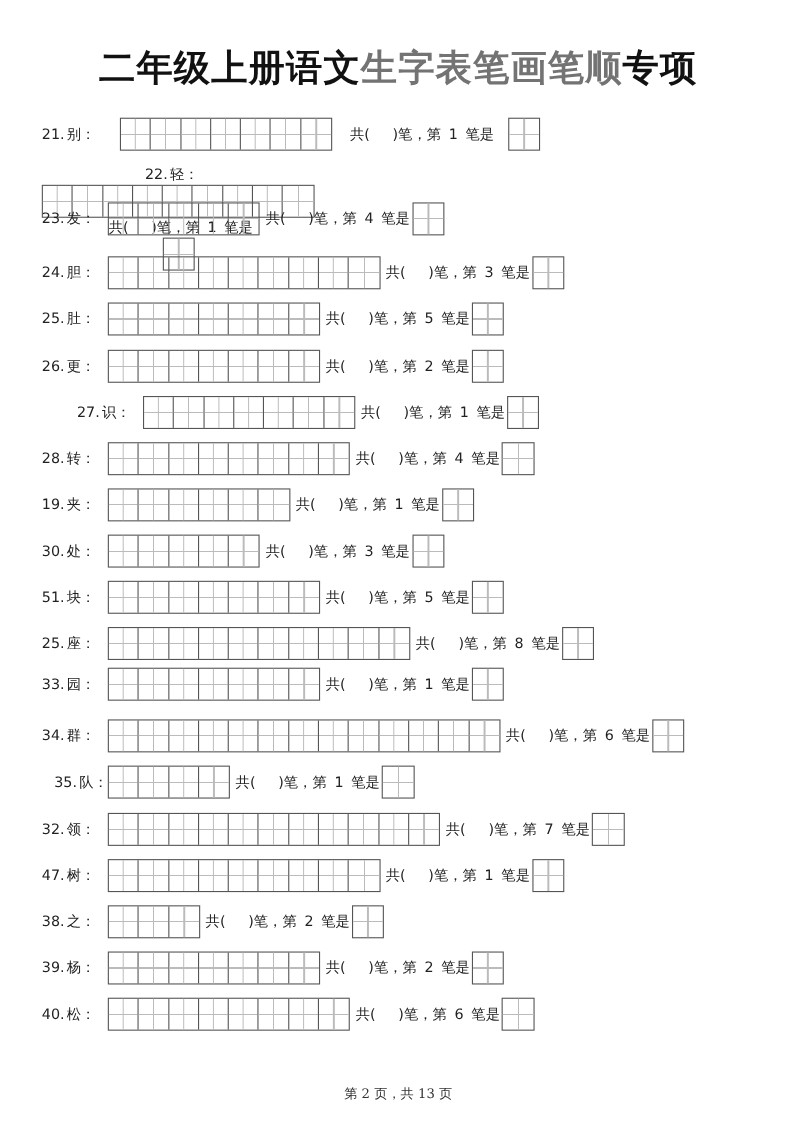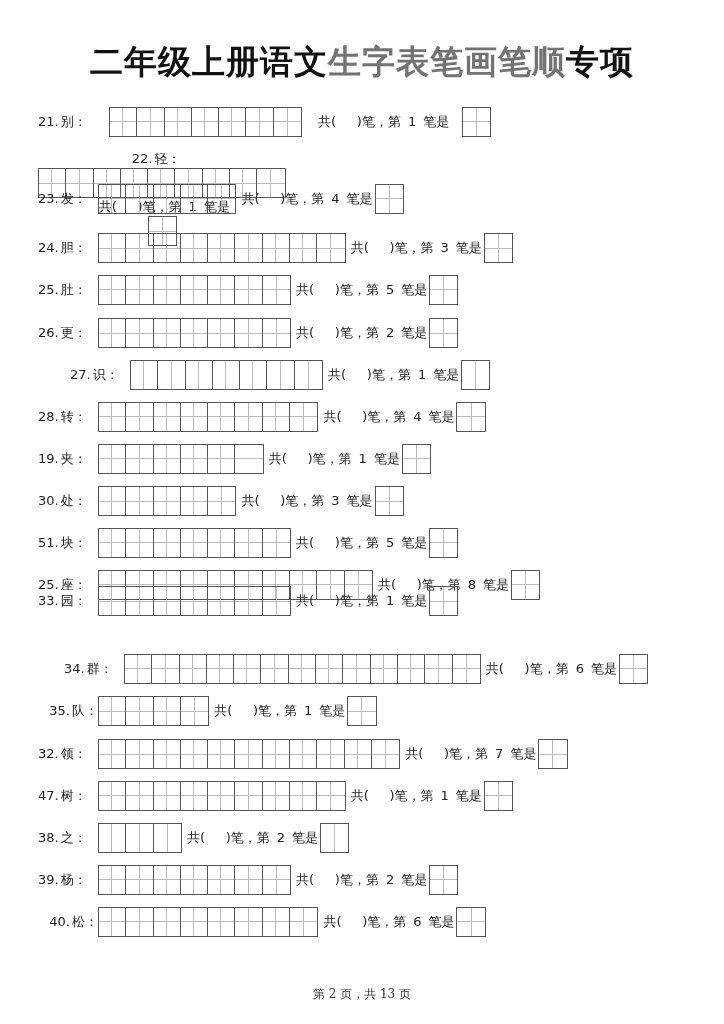--- a/index.html
+++ b/index.html
@@ -212,37 +212,37 @@
         <div class="cell"></div>
         <div class="cell"></div>
         <div class="cell"></div>
         <div class="cell"></div>
       </div>
       <span class="q"><span>共(</span><span>     </span><span>)笔，第</span><span style="margin: 0px 7px;">8</span><span>笔是</span></span>
       <div class="ans">
         <div class="cell"></div>
       </div>
     </div>
-    <div class="row" style="top: 587px;">
+    <div class="row" style="top: 608px;">
       <span class="label"><span>33.</span><span style="margin-left: 2px;">园</span><span>：</span></span>
       <div class="grid">
         <div class="cell"></div>
         <div class="cell"></div>
         <div class="cell"></div>
         <div class="cell"></div>
         <div class="cell"></div>
         <div class="cell"></div>
         <div class="cell"></div>
       </div>
       <span class="q"><span>共(</span><span>     </span><span>)笔，第</span><span style="margin: 0px 7px;">1</span><span>笔是</span></span>
       <div class="ans">
         <div class="cell"></div>
       </div>
     </div>
-    <div class="row" style="top: 655.3px; margin-left: 26px;">
+    <div class="row" style="top: 655.3px;">
       <span class="label"><span>34.</span><span style="margin-left: 2px;">群</span><span>：</span></span>
       <div class="grid">
         <div class="cell"></div>
         <div class="cell"></div>
         <div class="cell"></div>
         <div class="cell"></div>
         <div class="cell"></div>
         <div class="cell"></div>
         <div class="cell"></div>
         <div class="cell"></div>
@@ -329,21 +329,21 @@
         <div class="cell"></div>
         <div class="cell"></div>
         <div class="cell"></div>
         <div class="cell"></div>
       </div>
       <span class="q"><span>共(</span><span>     </span><span>)笔，第</span><span style="margin: 0px 7px;">2</span><span>笔是</span></span>
       <div class="ans">
         <div class="cell"></div>
       </div>
     </div>
-    <div class="row" style="top: 907.9px; text-align: right;">
+    <div class="row" style="top: 907.9px;">
       <span class="label"><span>40.</span><span style="margin-left: 2px;">松</span><span>：</span></span>
       <div class="grid">
         <div class="cell"></div>
         <div class="cell"></div>
         <div class="cell"></div>
         <div class="cell"></div>
         <div class="cell"></div>
         <div class="cell"></div>
         <div class="cell"></div>
         <div class="cell"></div>

